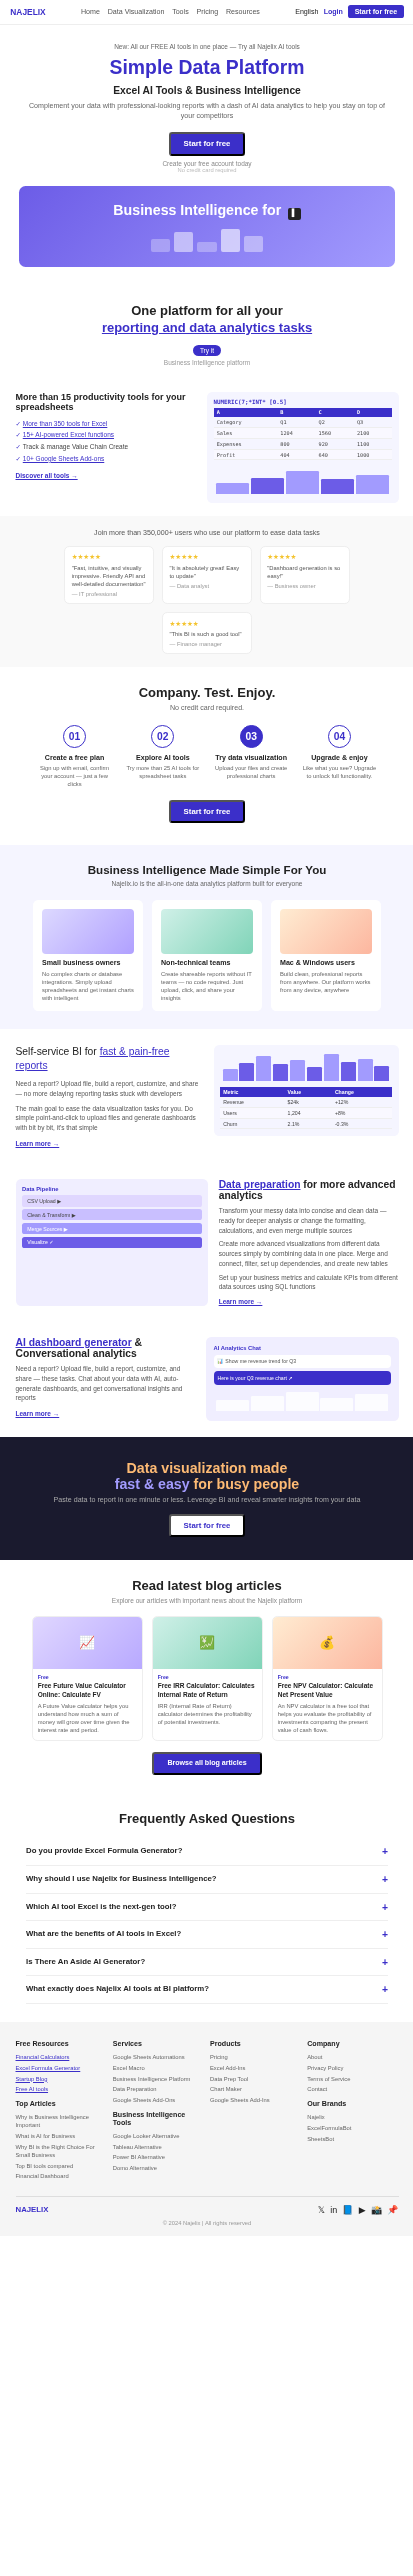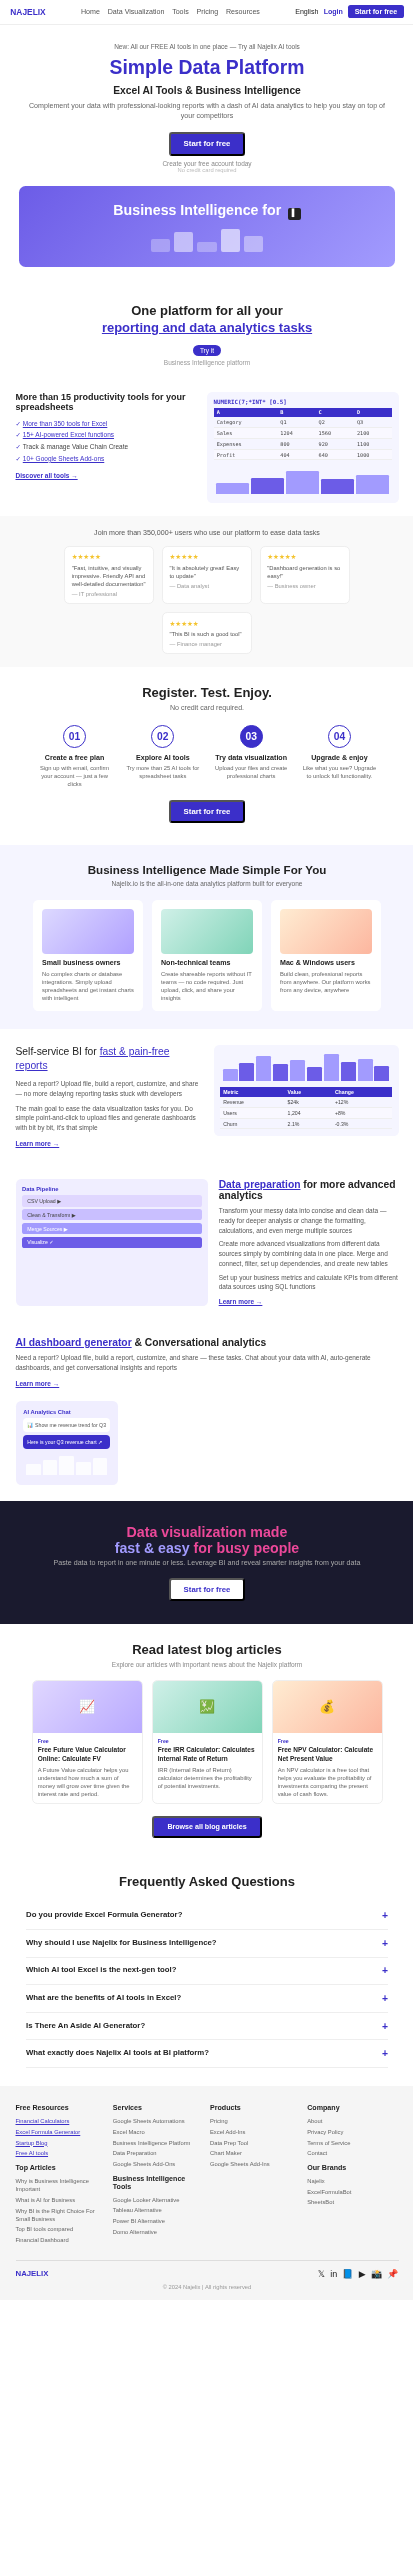--- a/index.html
+++ b/index.html
@@ -87,31 +87,31 @@
     
     .data-prep { padding: 15.5px; }
     .data-prep h3 { font-size: 10.3px; font-weight: 700; margin-bottom: 5.2px; }
     .data-prep h3 a { color: #3b2fc9; text-decoration: underline; }
     .data-prep p { font-size: 6.5px; color: #555; line-height: 1.5; margin-bottom: 3.9px; }
     .data-prep-inner { display: flex; gap: 10.3px; }
     .data-prep-left { flex: 1; }
     .data-prep-right { flex: 1; background: #f0eeff; border-radius: 5.2px; padding: 6.5px; }
 
     
-    .ai-section { padding: 15.5px; display: flex; gap: 13px; align-items: flex-start; flex-direction: column; }
+    .ai-section { padding: 15.5px; display: flex; gap: 13px; align-items: flex-start; }
     .ai-left { flex: 1; }
     .ai-left h3 { font-size: 10.3px; font-weight: 700; margin-bottom: 5.2px; }
     .ai-left h3 a { color: #3b2fc9; text-decoration: underline; }
     .ai-left p { font-size: 6.5px; color: #555; line-height: 1.5; margin-bottom: 5.2px; }
     .ai-right { flex: 1; background: #f0eeff; border-radius: 5.2px; padding: 7.8px; }
 
     
     .viz-section { background: #1a1a2e; color: #fff; padding: 23px 26px; text-align: center; }
     .viz-section h2 { font-size: 14.2px; font-weight: 800; margin-bottom: 3.9px; }
-    .viz-section h2 span { color: #ec4899; }
+    .viz-section h2 span { color: #fdba74; }
     .viz-section p { font-size: 7.1px; color: #aaa; margin-bottom: 10.3px; }
     .btn-cta-white { background: #fff; color: #3b2fc9; padding: 5.2px 13px; border-radius: 3.2px; font-size: 7.8px; font-weight: 700; display: inline-block; }
 
     
     .blog-section { padding: 18px 15.5px; text-align: center; }
     .blog-section h2 { font-size: 13px; font-weight: 700; margin-bottom: 3.9px; }
     .blog-section .sub { font-size: 6.5px; color: #888; margin-bottom: 11.6px; }
     .blog-cards { display: flex; gap: 9px; justify-content: center; flex-wrap: wrap; }
     .blog-card { width: 111px; text-align: left; border: 0.6px solid #eee; border-radius: 5.2px; overflow: hidden; }
     .blog-img { height: 52px; background: linear-gradient(135deg, #e0d7ff, #b8a9ff); display: flex; align-items: center; justify-content: center; font-size: 13px; }
@@ -295,21 +295,21 @@
     </div>
     <div class="review-card">
       <div class="review-stars">★★★★★</div>
       <div class="review-text">"This BI is such a good tool"</div>
       <div class="review-author">— Finance manager</div>
     </div>
   </div>
 </section>
 
 <section class="register-section">
-  <h2>Register. Test. Enjoy.</h2>
+  <h2>Company. Test. Enjoy.</h2>
   <p class="subtitle">No credit card required.</p>
   <div class="steps-row">
     <div class="step">
       <div class="step-num">01</div>
       <div class="step-title">Create a free plan</div>
       <div class="step-desc">Sign up with email, confirm your account — just a few clicks</div>
     </div>
     <div class="step">
       <div class="step-num">02</div>
       <div class="step-title">Explore AI tools</div>

